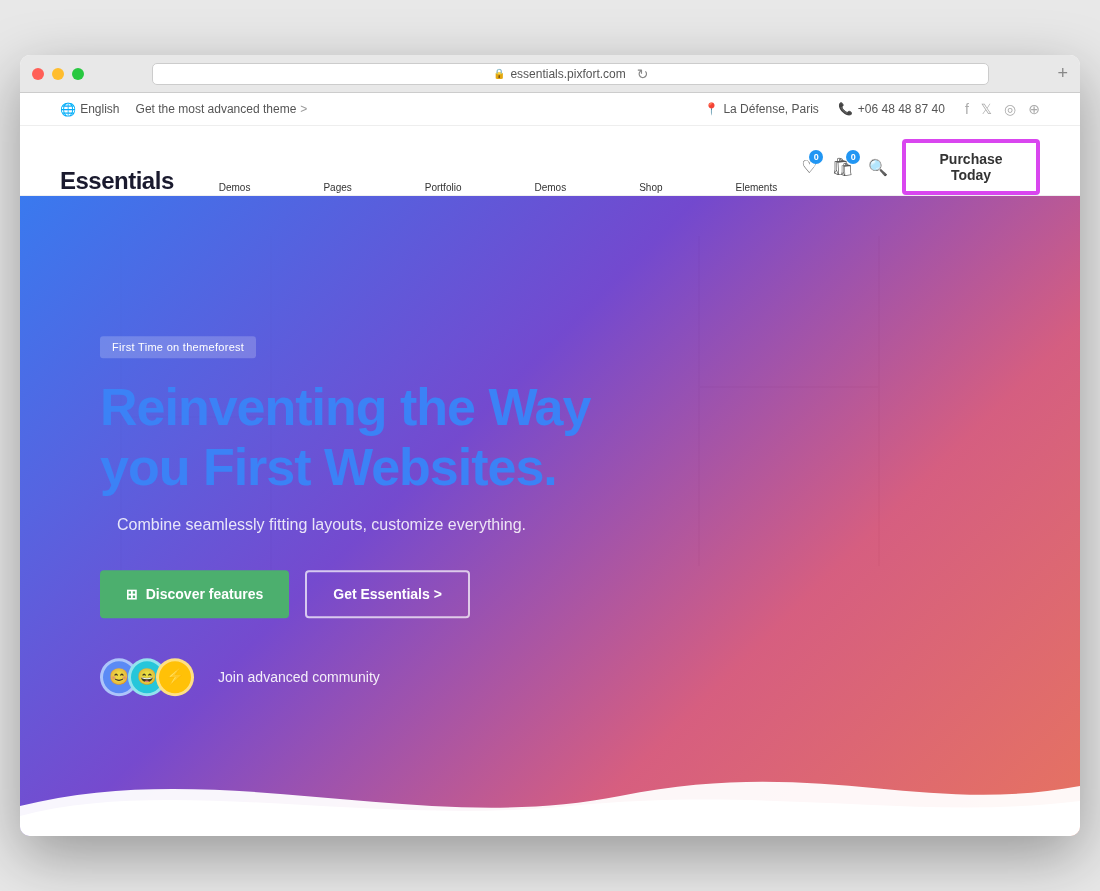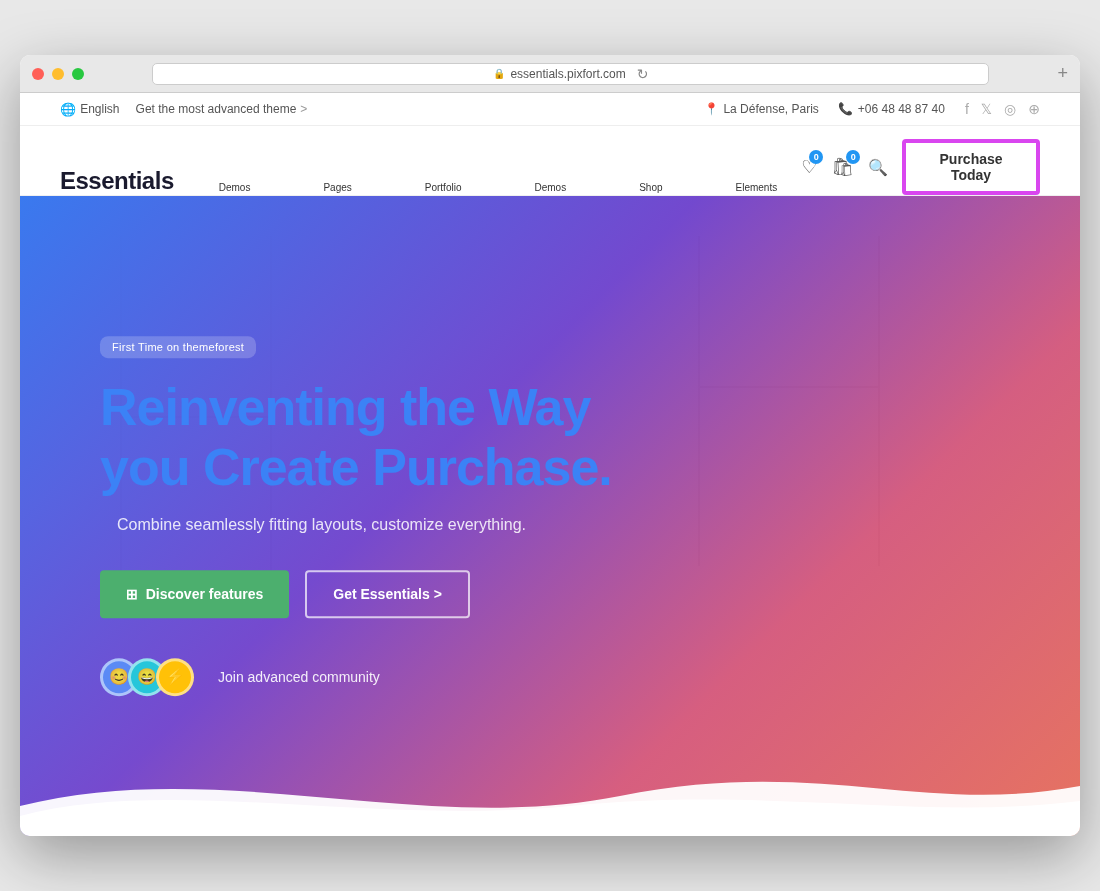--- a/index.html
+++ b/index.html
@@ -244,21 +244,21 @@
       transform: translateY(-50%);
       left: 80px;
       max-width: 620px;
     }
     .hero-badge {
       display: inline-block;
       background: rgba(255,255,255,0.2);
       color: #fff;
       font-size: 11px;
       padding: 5px 12px;
-      border-radius: 8px;
+      border-radius: 3px;
       margin-bottom: 20px;
       font-weight: 500;
       letter-spacing: 0.3px;
       text-align: right;
     }
     .hero-title {
       font-size: 52px;
       font-weight: 800;
       color: #3b82f6;
       line-height: 1.15;
@@ -434,21 +434,21 @@
 
       <svg class="hero-wave" viewBox="0 0 1060 80" preserveAspectRatio="none" xmlns="http://www.w3.org/2000/svg">
         <path d="M0,50 C200,0 400,80 600,40 C800,0 900,60 1060,30 L1060,80 L0,80 Z" fill="white" opacity="0.95"></path>
         <path d="M0,60 C150,20 350,70 550,50 C750,30 900,65 1060,45 L1060,80 L0,80 Z" fill="white"></path>
       </svg>
 
       <div class="hero-content">
         <span class="hero-badge">First Time on themeforest</span>
         <h1 class="hero-title">
           <span>Reinventing the Way</span><br>
-          <span>you Create Purchase.</span>
+          <span>you First Websites.</span>
         </h1>
         <p class="hero-subtitle">Combine seamlessly fitting layouts, customize everything.</p>
         <div class="hero-buttons">
           <button class="btn-discover">
             <span>⊞</span>
             <span>Discover features</span>
           </button>
           <button class="btn-get">
             <span>Get Essentials &gt;</span>
           </button>

